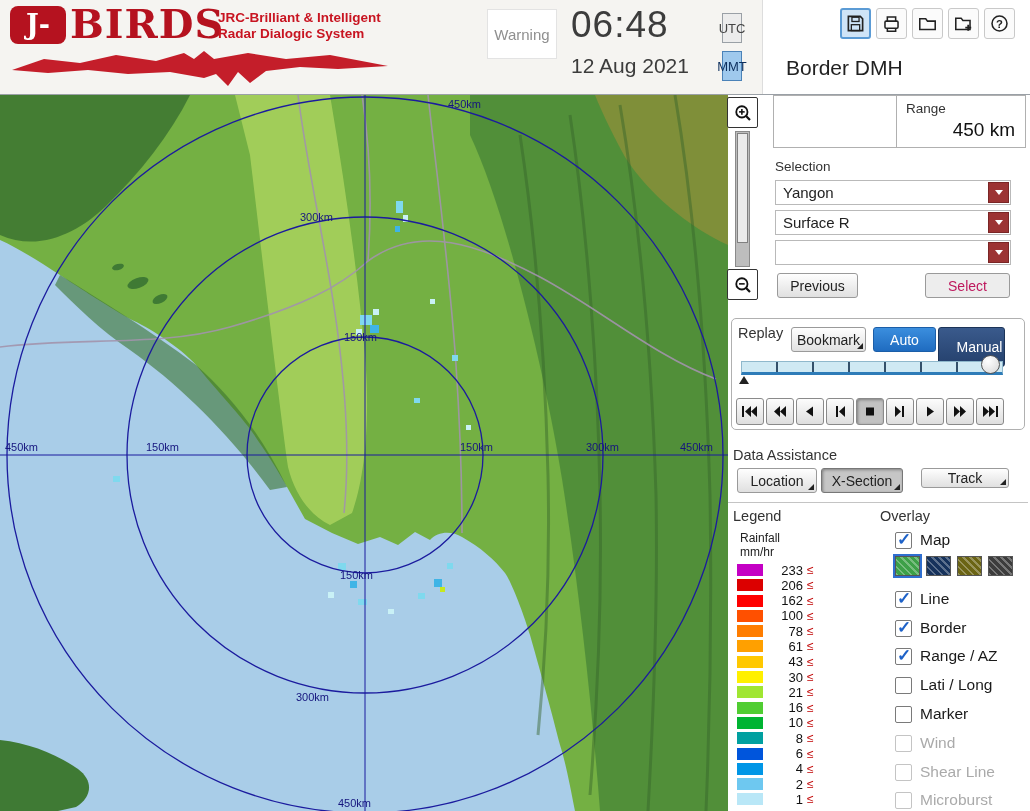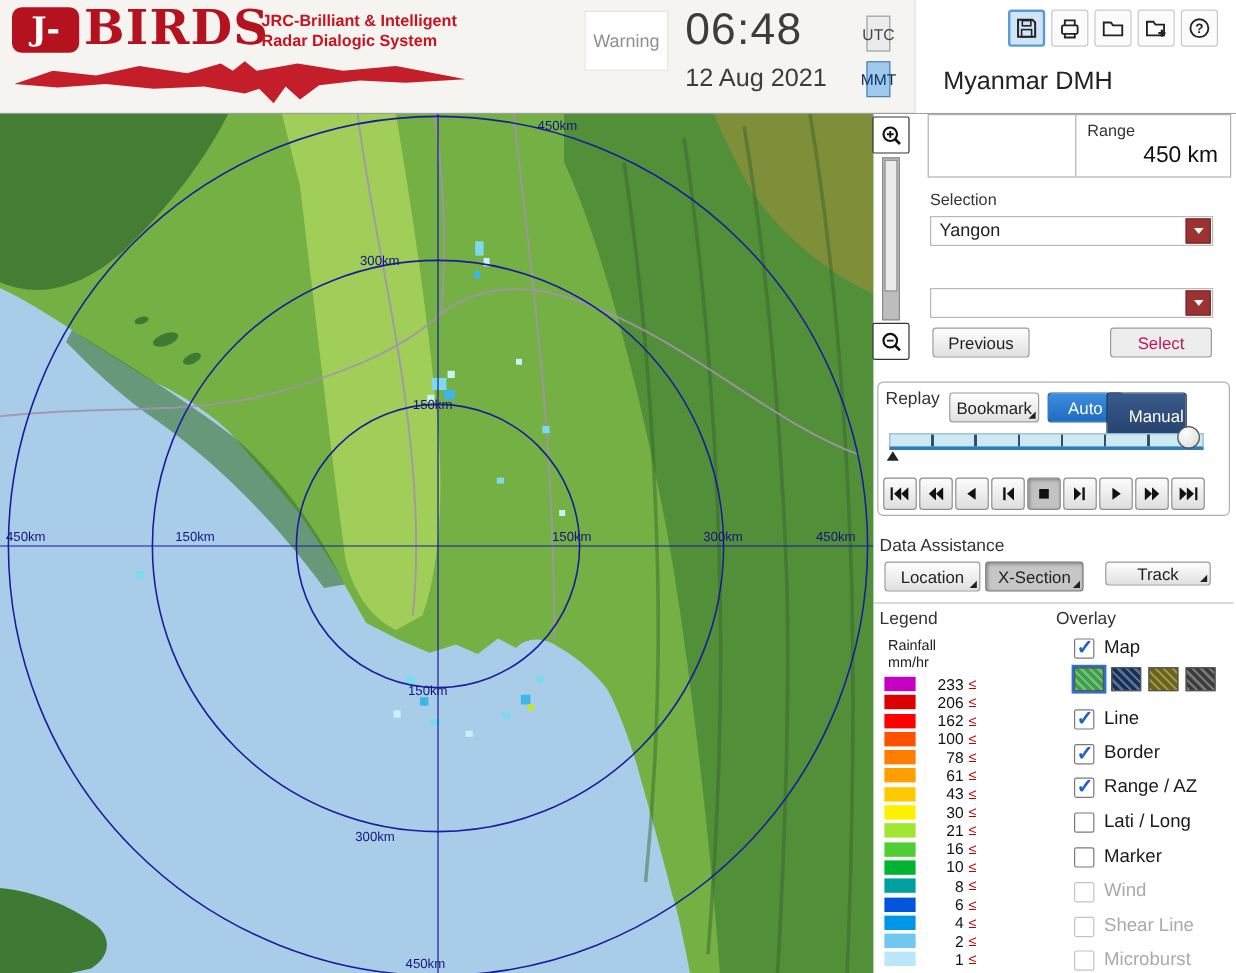--- a/index.html
+++ b/index.html
@@ -142,21 +142,21 @@
         </svg>
       </button>
       <button class="tool-btn" aria-label="help">
         <svg width="19" height="19" viewBox="0 0 16 16">
           <circle cx="8" cy="8" r="6.3" fill="none" stroke="#222" stroke-width="1.3"></circle>
           <text x="8" y="11.4" text-anchor="middle" font-size="9.5" font-weight="bold" fill="#222">?</text>
         </svg>
       </button>
     </div>
 
-    <div class="station">Myanmar DMH</div>
+    <div class="station">Border DMH</div>
   </div>
 
   <div class="map">
     <svg width="728" height="716" viewBox="0 0 728 716">
       <rect width="728" height="716" fill="#a9cde8"></rect>
       <g>
         <path d="M0,0 H728 V716 H575 C570,690 565,665 560,650 C552,618 543,586 530,540 C524,520 512,488 505,478 C495,465 480,452 462,442 C452,436 438,436 430,445 L415,437 L398,450 L380,442 L358,449 L332,438 L305,424 L287,392 C278,375 260,348 250,334 C238,318 212,290 196,270 C180,252 148,232 130,224 C112,214 78,192 60,180 C40,167 18,153 0,145 Z" fill="#74b043"></path>
         <path d="M235,0 L330,0 C345,90 358,180 365,260 C370,320 366,380 352,418 L330,430 C310,420 295,400 288,372 C278,300 262,160 250,60 Z" fill="#a6d05c" opacity="0.9"></path>
         <path d="M470,0 L728,0 L728,716 L600,716 C592,610 578,486 562,384 C548,294 508,120 470,40 Z" fill="#4e8c38" opacity="0.9"></path>
         <path d="M0,0 L190,0 C170,40 140,78 105,112 C80,136 40,158 0,140 Z" fill="#3c7430" opacity="0.85"></path>
@@ -253,35 +253,41 @@
     </div>
 
     <div class="sec-label" style="left:47px; top:64px;">Selection</div>
 
     <div class="combo" style="top:85px;">
       <span>Yangon</span>
       <span class="combo-arrow">
           <i></i>
         </span>
     </div>
+    <div class="combo" style="top:115px;">
+      <span>Surface R</span>
+      <span class="combo-arrow">
+          <i></i>
+        </span>
+    </div>
     <div class="combo" style="top:145px;">
       <span></span>
       <span class="combo-arrow">
           <i></i>
         </span>
     </div>
 
     <button class="btn" style="left:49px; top:178px; width:81px; height:25px;">Previous</button>
     <button class="btn disabled" style="left:197px; top:178px; width:85px; height:25px;">Select</button>
 
     <div class="replay-box">
       <div class="sec-label" style="left:6px; top:6px; font-size:14.5px;">Replay</div>
       <button class="btn menu" style="left:59px; top:8px; width:75px; height:25px;">Bookmark</button>
       <button class="btn btn-auto" style="left:141px; top:8px; width:63px; height:25px;">Auto</button>
-      <button class="btn btn-manual" style="left:190px; top:8px; width:67px; height:40px;padding-left:16px;">Manual</button>
+      <button class="btn btn-manual" style="left:206px; top:8px; width:67px; height:40px;padding-left:16px;">Manual</button>
 
       <div class="slider-track"></div>
       <div class="slider-thumb"></div>
       <div class="slider-marker"></div>
 
       <div class="play-row">
         <button class="play-btn" aria-label="skip-start">
           <svg width="16" height="11" viewBox="0 0 16 11">
               <rect x="0" y="0" width="2" height="11" fill="#111"></rect>
               <polygon points="9,0 3,5.5 9,11" fill="#111"></polygon>

